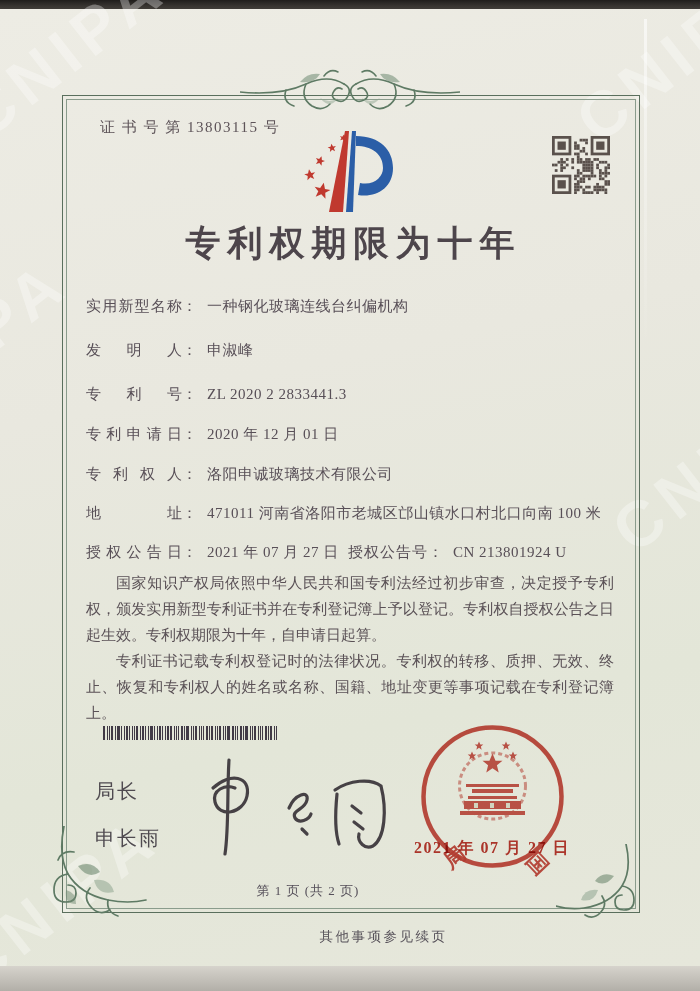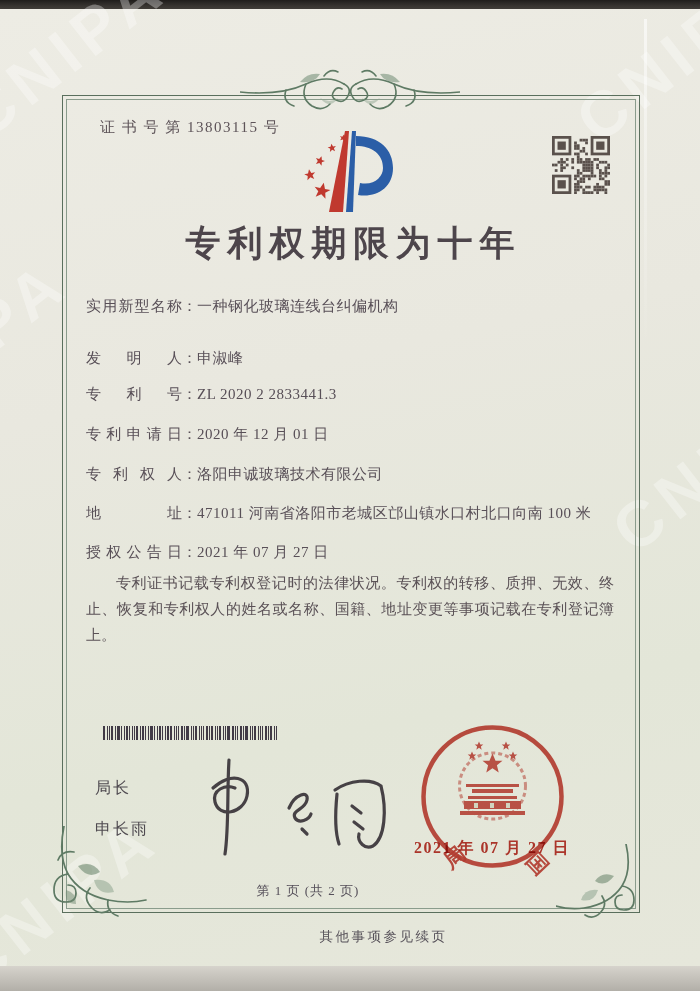--- a/index.html
+++ b/index.html
@@ -38,31 +38,31 @@
   .logo{position:absolute;left:300px;top:128px;width:100px;height:88px;}
   .qr{position:absolute;left:552px;top:136px;width:58px;height:58px;}
   .title{position:absolute;left:0;top:220px;width:700px;text-align:center;
     font-size:35px;font-weight:700;letter-spacing:7px;text-indent:7px;color:#4d454b;}
   
   .field-row{position:absolute;left:86px;width:560px;font-size:15px;color:#584f57;
     white-space:nowrap;}
   .flabel{display:inline-block;width:96px;text-align:justify;text-align-last:justify;
     vertical-align:baseline;}
   .fcolon{display:inline-block;}
-  .fvalue{letter-spacing:.5px;}
+  .fvalue{margin-left:10px;letter-spacing:.5px;}
   .grant2{position:absolute;left:262px;top:0;}
   .grant2 .flabel2{display:inline-block;letter-spacing:1px;}
   
   .body-text{position:absolute;left:86px;top:570px;width:528px;font-size:15px;
     line-height:26px;color:#5a5156;text-align:justify;}
   .body-text p{margin:0;text-indent:2em;}
   
   .barcode{position:absolute;left:103px;top:726px;width:178px;height:14px;}
   
-  .signer{position:absolute;left:95px;top:778px;font-size:16px;color:#4f4a50;
+  .signer{position:absolute;left:95px;top:778px;font-size:20px;color:#4f4a50;
     letter-spacing:2px;}
   .signer .name{margin-top:20px;}
   .signature{position:absolute;left:185px;top:750px;width:215px;height:112px;
     mix-blend-mode:multiply;}
   
   .seal{position:absolute;left:410px;top:714px;width:165px;height:165px;
     mix-blend-mode:multiply;opacity:.95;}
   .seal-date{position:absolute;left:414px;top:838px;width:160px;font-size:16px;
     font-weight:600;letter-spacing:1.5px;color:#bf3a31;mix-blend-mode:multiply;
     white-space:nowrap;}
@@ -299,40 +299,44 @@
       <rect x="1" y="15" width="5" height="5" fill="#e9e8df"></rect>
       <rect x="2" y="16" width="3" height="3" fill="#5a514c"></rect>
     </svg>
 </div>
 
 <div class="title">专利权期限为十年</div>
 
 <div class="field-row" style="top:297px">
   <span class="flabel">实用新型名称</span><span class="fcolon">：</span><span class="fvalue">一种钢化玻璃连线台纠偏机构</span>
 </div>
-<div class="field-row" style="top:349px">
+<div class="field-row" style="top:341px">
   <span class="flabel">发明人</span><span class="fcolon">：</span><span class="fvalue">申淑峰</span>
 </div>
 <div class="field-row" style="top:385px">
   <span class="flabel">专利号</span><span class="fcolon">：</span><span class="fvalue">ZL 2020 2 2833441.3</span>
 </div>
 <div class="field-row" style="top:425px">
   <span class="flabel">专利申请日</span><span class="fcolon">：</span><span class="fvalue">2020 年 12 月 01 日</span>
 </div>
 <div class="field-row" style="top:465px">
   <span class="flabel">专利权人</span><span class="fcolon">：</span><span class="fvalue">洛阳申诚玻璃技术有限公司</span>
 </div>
 <div class="field-row" style="top:504px">
   <span class="flabel">地址</span><span class="fcolon">：</span><span class="fvalue">471011 河南省洛阳市老城区邙山镇水口村北口向南 100 米</span>
 </div>
 <div class="field-row" style="top:543px">
   <span class="flabel">授权公告日</span><span class="fcolon">：</span><span class="fvalue">2021 年 07 月 27 日</span>
+  <span class="grant2">
+    <span class="flabel2">授权公告号</span><span class="fcolon">：</span><span class="fvalue">CN 213801924 U</span>
+  </span>
 </div>
 
 <div class="body-text">
+  <p>国家知识产权局依照中华人民共和国专利法经过初步审查，决定授予专利权，颁发实用新型专利证书并在专利登记簿上予以登记。专利权自授权公告之日起生效。专利权期限为十年，自申请日起算。</p>
   <p>专利证书记载专利权登记时的法律状况。专利权的转移、质押、无效、终止、恢复和专利权人的姓名或名称、国籍、地址变更等事项记载在专利登记簿上。</p>
 </div>
 
 <div class="barcode">
   <svg id="barcodesvg" width="178" height="14">
       <rect x="0" y="0" width="2" height="14" fill="#413a46"></rect>
       <rect x="4" y="0" width="1" height="14" fill="#413a46"></rect>
       <rect x="6" y="0" width="1" height="14" fill="#413a46"></rect>
       <rect x="8" y="0" width="2" height="14" fill="#413a46"></rect>
       <rect x="12" y="0" width="1" height="14" fill="#413a46"></rect>

